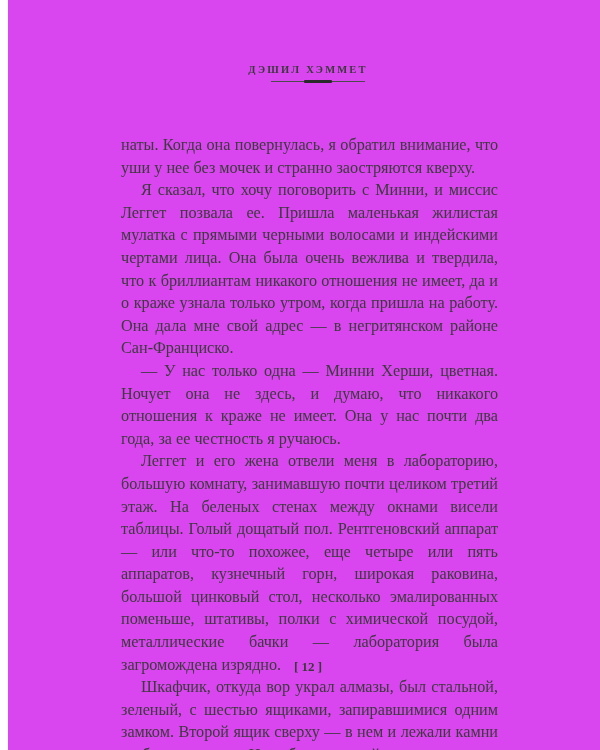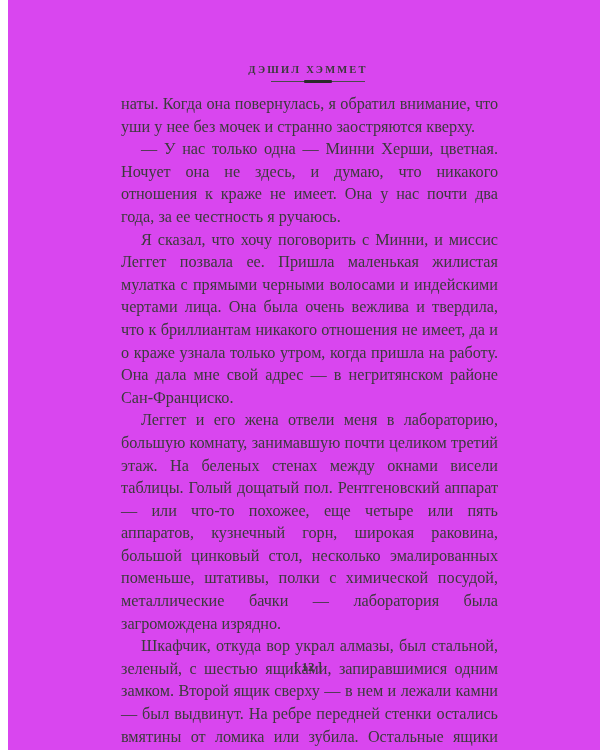--- a/index.html
+++ b/index.html
@@ -60,20 +60,21 @@
       text-align: justify;
       color: #3b3b3b;
     }
     .text-block p {
       margin: 0;
       text-indent: 20px;
       hyphens: manual;
     }
     .text-block p.first {
       text-indent: 0;
+      margin-top: 41px;
     }
     .folio {
       position: absolute;
       top: 659px;
       left: 0;
       width: 600px;
       text-align: center;
       font-size: 13px;
       font-weight: bold;
       color: #3a3a3a;
@@ -81,20 +82,20 @@
   </style>
 </head>
 <body>
 
 <div class="page">
   <div class="running-head">ДЭШИЛ ХЭММЕТ</div>
   <div class="head-rule"></div>
 
   <div class="text-block">
     <p class="first">наты. Когда она повернулась, я обратил внимание, что уши у нее без мочек и странно заостряются кверху.</p>
+    <p>Я сказал, что хочу поговорить с Минни, и миссис Леггет позвала ее. Пришла маленькая жилистая мулатка с прямыми черными волосами и индейскими чертами лица. Она была очень вежлива и твердила, что к бриллиантам никакого отношения не имеет, да и о краже узнала только утром, когда пришла на работу. Она дала мне свой адрес — в негритянском районе Сан-Франциско.</p>
     <p>— У нас только одна — Минни Херши, цветная. Ночует она не здесь, и думаю, что никакого отношения к краже не имеет. Она у нас почти два года, за ее честность я ручаюсь.</p>
-    <p>Я сказал, что хочу поговорить с Минни, и миссис Леггет позвала ее. Пришла маленькая жилистая мулатка с прямыми черными волосами и индейскими чертами лица. Она была очень вежлива и твердила, что к бриллиантам никакого отношения не имеет, да и о краже узнала только утром, когда пришла на работу. Она дала мне свой адрес — в негритянском районе Сан-Франциско.</p>
     <p>Леггет и его жена отвели меня в лабораторию, большую комнату, занимавшую почти целиком третий этаж. На беленых стенах между окнами висели таблицы. Голый дощатый пол. Рентгеновский аппарат — или что-то похожее, еще четыре или пять аппаратов, кузнечный горн, широкая раковина, большой цинковый стол, несколько эмалированных поменьше, штативы, полки с химической посудой, металлические бачки — лаборатория была загромождена изрядно.</p>
     <p>Шкафчик, откуда вор украл алмазы, был стальной, зеленый, с шестью ящиками, запиравшимися одним замком. Второй ящик сверху — в нем и лежали камни — был выдвинут. На ребре передней стенки остались вмятины от ломика или зубила. Остальные ящики были заперты. Леггет сказал, что, когда взломали этот ящик, запор заклинило, и теперь придется звать слесаря, чтобы открыть остальные.</p>
   </div>
 
   <div class="folio">[ 12 ]</div>
 </div>
 
 </body></html>

